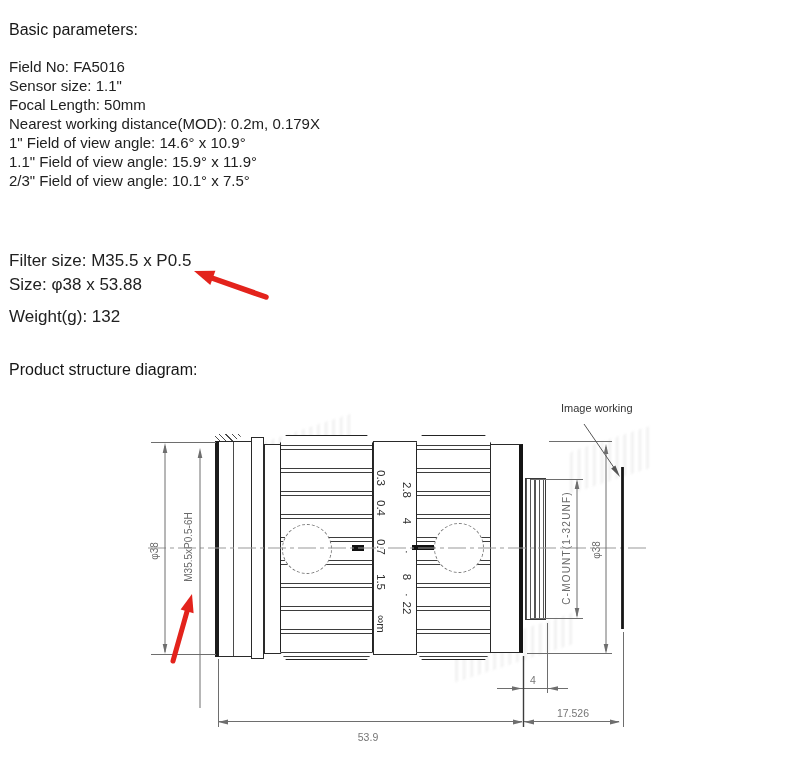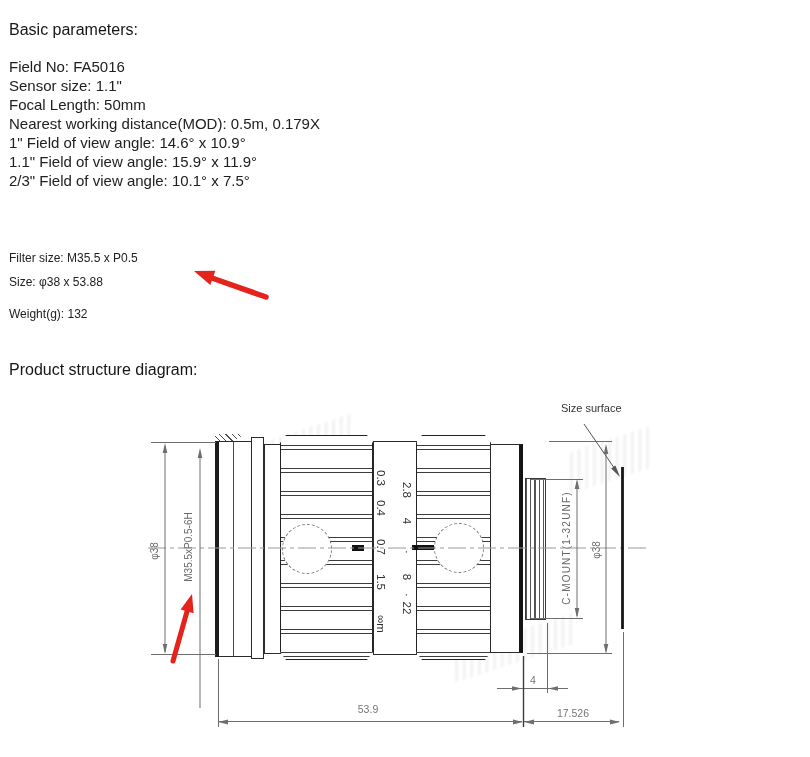--- a/index.html
+++ b/index.html
@@ -1,21 +1,21 @@
 <!DOCTYPE html>
 <html><head>
 <meta charset="utf-8">
 <style>
   html,body{margin:0;padding:0;background:#ffffff;}
   body{width:810px;height:757px;position:relative;font-family:"Liberation Sans",sans-serif;color:#1f1f1f;overflow:hidden;}
   .abs{position:absolute;}
   h3.sec{position:absolute;left:9px;margin:0;font-size:16px;font-weight:normal;color:#161616;}
   .plist{position:absolute;left:9px;top:57px;font-size:15px;line-height:19px;color:#212121;}
   .pline{white-space:nowrap;}
-  .pspaced{position:absolute;left:9px;font-size:12px;white-space:nowrap;color:#212121;}
+  .pspaced{position:absolute;left:9px;font-size:17px;white-space:nowrap;color:#212121;}
   
   .part{position:absolute;background:#fff;border:1.5px solid #2a2a2a;box-sizing:border-box;z-index:2;}
   .knurl{background:
     repeating-linear-gradient(to bottom,
       transparent 0 9px, #3d3d3d 9px 10.4px,
       transparent 10.4px 13px, #3d3d3d 13px 14.4px,
       transparent 14.4px 23px) #fff;
     clip-path: polygon(0 8px, 6px 0, calc(100% - 6px) 0, 100% 8px,
       100% calc(100% - 8px), calc(100% - 6px) 100%, 6px 100%, 0 calc(100% - 8px));
     border:1.6px solid #232323;}
@@ -35,21 +35,21 @@
 </style>
 </head>
 <body>
 
 <h3 class="sec" style="top:21px;">Basic parameters:</h3>
 
 <div class="plist">
   <div class="pline">Field No: FA5016</div>
   <div class="pline">Sensor size: 1.1"</div>
   <div class="pline">Focal Length: 50mm</div>
-  <div class="pline">Nearest working distance(MOD): 0.5m, 0.179X</div>
+  <div class="pline">Nearest working distance(MOD): 0.2m, 0.179X</div>
   <div class="pline">1" Field of view angle: 14.6° x 10.9°</div>
   <div class="pline">1.1" Field of view angle: 15.9° x 11.9°</div>
   <div class="pline">2/3" Field of view angle: 10.1° x 7.5°</div>
 </div>
 
 <div class="pspaced" style="top:251px;">Filter size: M35.5 x P0.5</div>
 <div class="pspaced" style="top:275px;">Size: φ38 x 53.88</div>
 <div class="pspaced" style="top:307px;">Weight(g): 132</div>
 
 <h3 class="sec" style="top:361px;">Product structure diagram:</h3>
@@ -88,24 +88,24 @@
   <div class="vnum" style="left:407px;top:521px;">4</div>
   <div class="vnum" style="left:407px;top:552px;">·</div>
   <div class="vnum" style="left:407px;top:577px;">8</div>
   <div class="vnum" style="left:407px;top:595px;">·</div>
   <div class="vnum" style="left:407px;top:608px;">22</div>
 
   <div class="vlabel" style="left:154px;top:551px;">φ38</div>
   <div class="vlabel" style="left:188px;top:547px;">M35.5xP0.5-6H</div>
   <div class="vlabel" style="left:566px;top:548px;letter-spacing:1.2px;">C-MOUNT(1-32UNF)</div>
   <div class="vlabel" style="left:596px;top:550px;">φ38</div>
-  <div class="dimtext" style="left:368px;top:709px;text-align:center;">53.9</div>
+  <div class="dimtext" style="left:368px;top:737px;text-align:center;">53.9</div>
   <div class="dimtext" style="left:573px;top:713px;">17.526</div>
   <div class="dimtext" style="left:533px;top:680px;">4</div>
-  <div class="toplabel" style="left:561px;top:402px;">Size surface</div>
+  <div class="toplabel" style="left:561px;top:402px;">Image working</div>
 
   <svg class="lines" width="810" height="757" viewBox="0 0 810 757">
 
     <path d="M148 548 H650" stroke="#999" stroke-width="1" stroke-dasharray="18 4 4 4" fill="none"></path>
 
     <g stroke="#6e6e6e" stroke-width="1" fill="none">
       <path d="M165 446 V652"></path>
       <path d="M151 442.5 H216"></path>
       <path d="M151 654.5 H216"></path>
       <path d="M200 452 V708"></path>

